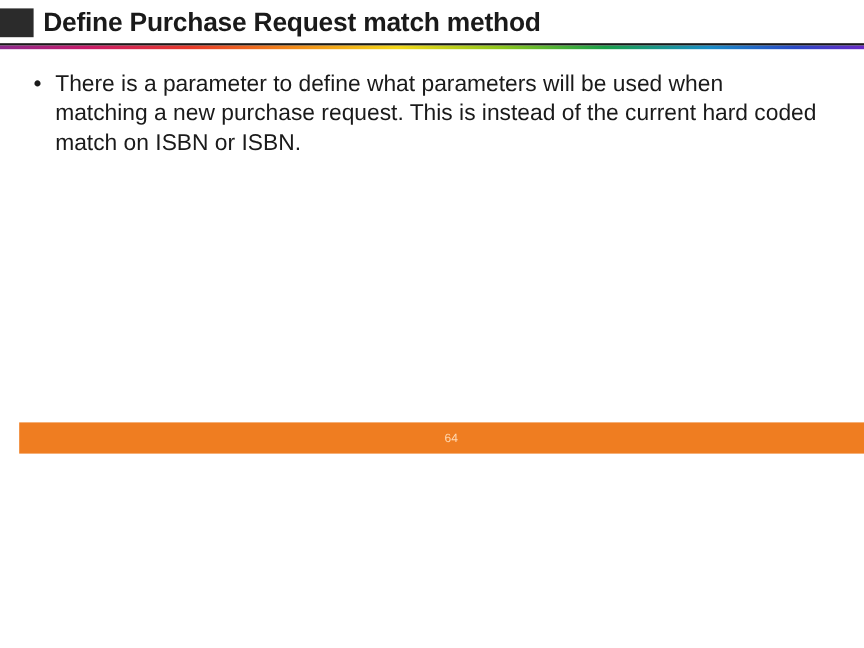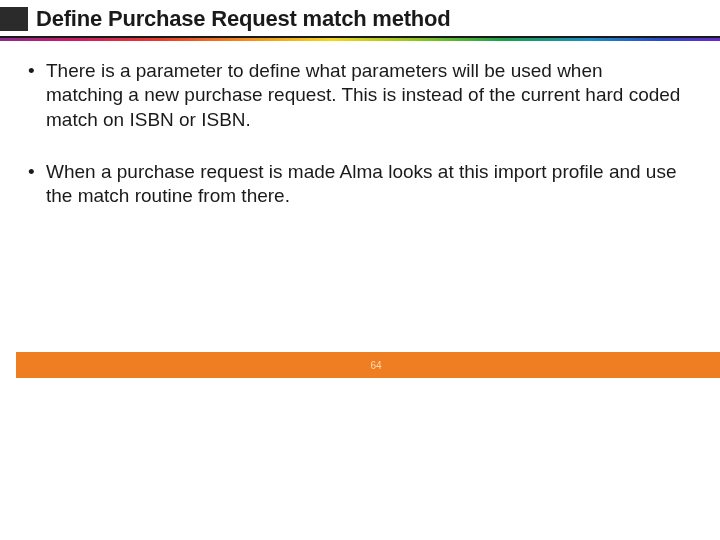--- a/index.html
+++ b/index.html
@@ -25,21 +25,20 @@
   <div class="title-bar">
     <div class="title-box"></div>
     <div class="title-text">Define Purchase Request match method</div>
   </div>
   <div class="title-underline"></div>
   <div class="rainbow"></div>
 
   <div class="content">
     <ul class="bullets">
       <li>There is a parameter to define what parameters will be used when matching a new purchase request. This is instead of the current hard coded match on ISBN or ISBN.</li>
-      <li>When a purchase request is made Alma looks at this import profile and use the match routine from there.</li>
     </ul>
   </div>
 
   <div class="footer">
     <span class="page-num">64</span>
   </div>
 
 </div>
 
 </body></html>

